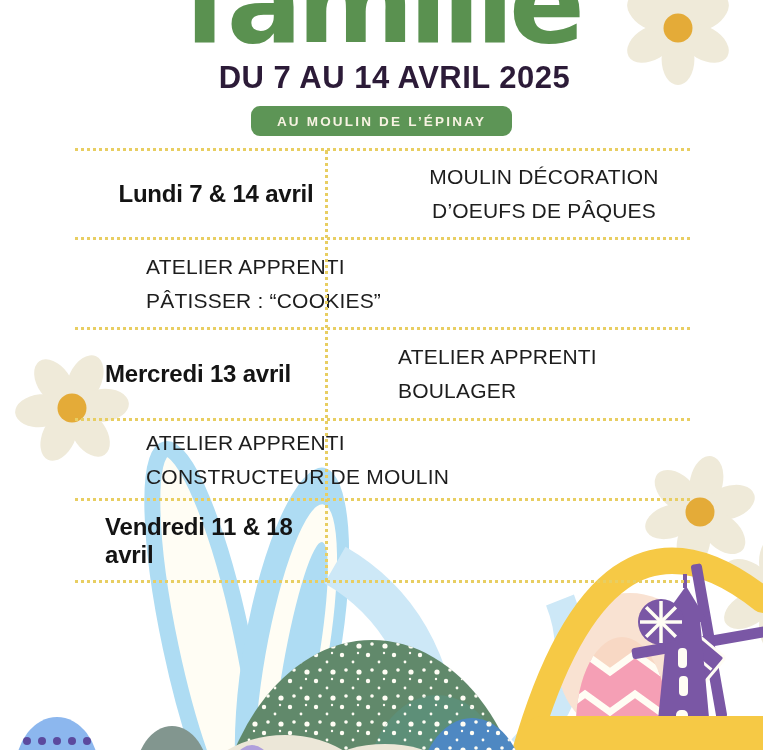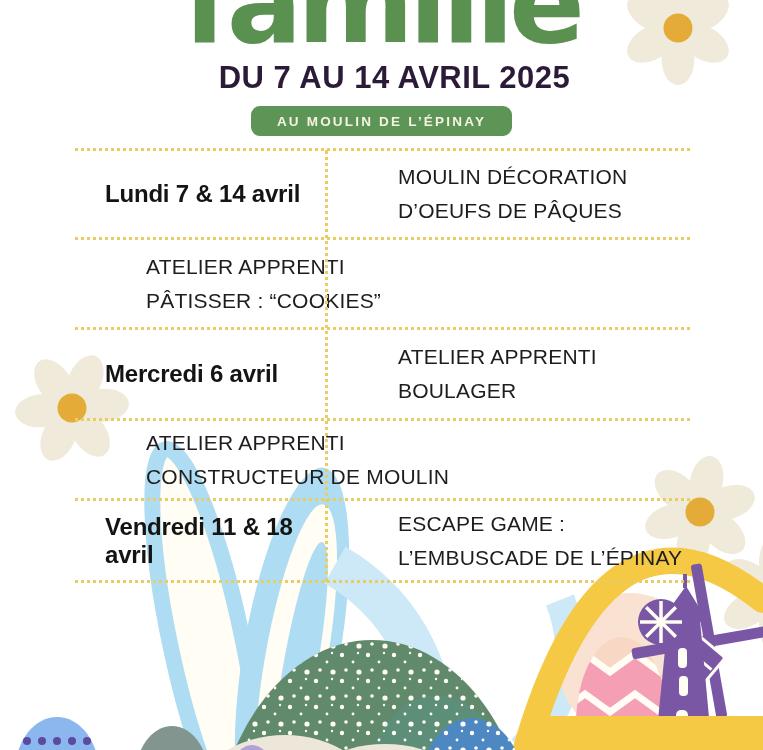--- a/index.html
+++ b/index.html
@@ -21,21 +21,21 @@
   .badge-wrap{position:absolute; top:106px; left:0; right:0; text-align:center; z-index:3;}
   .badge{
     display:inline-block; background:#5d9556; color:#f7f3e2;
     font-size:13.5px; font-weight:bold; letter-spacing:2.2px;
     padding:8px 26px 7px; border-radius:9px;
   }
   
   .schedule{position:absolute; left:75px; top:148px; width:615px; height:438px; z-index:2;}
   .vdivider{position:absolute; left:250px; top:2px; height:432px; border-left:3px dotted #e8ce62;}
   .row{display:flex; border-top:3px dotted #e8ce62; box-sizing:border-box;}
-  .row.r1{height:89px;} .row.r2{height:90px;} .row.r3{height:91px;}
+  .row.r1{height:89px;text-align:center;} .row.r2{height:90px;} .row.r3{height:91px;}
   .row.r4{height:80px;} .row.r5{height:85px; border-bottom:3px dotted #e8ce62;justify-content:space-between;}
   .cell{display:flex; flex-direction:column; justify-content:center; box-sizing:border-box;}
   .date{width:252px; padding-left:30px; font-size:24px; font-weight:bold; color:#141414; letter-spacing:-.2px;}
   .act{flex:1; padding-left:71px; font-size:21px; color:#1d1d1d; line-height:1.6;
        white-space:pre-line; letter-spacing:.2px;}
   
   .flower{position:absolute; z-index:1;}
   .flower.f-topright{left:620px; top:-30px;}
   .flower.f-left{left:14px; top:350px;}
   .flower.f-rightmid{left:642px; top:454px;}
@@ -202,29 +202,27 @@
     <div class="row r1">
       <div class="cell date">Lundi 7 &amp; 14 avril</div>
       <div class="cell act">MOULIN DÉCORATION
 D’OEUFS DE PÂQUES</div>
     </div>
     <div class="row r2">
       <div class="cell act">ATELIER APPRENTI
 PÂTISSER : “COOKIES”</div>
     </div>
     <div class="row r3">
-      <div class="cell date">Mercredi 6 avril</div>
+      <div class="cell date">Mercredi 13 avril</div>
       <div class="cell act">ATELIER APPRENTI
 BOULAGER</div>
     </div>
     <div class="row r4">
       <div class="cell act">ATELIER APPRENTI
 CONSTRUCTEUR DE MOULIN</div>
     </div>
     <div class="row r5">
       <div class="cell date">Vendredi 11 &amp; 18 avril</div>
-      <div class="cell act">ESCAPE GAME :
-L’EMBUSCADE DE L’ÉPINAY</div>
     </div>
     <div class="vdivider"></div>
   </div>
 
 </div>
 
 </body></html>

